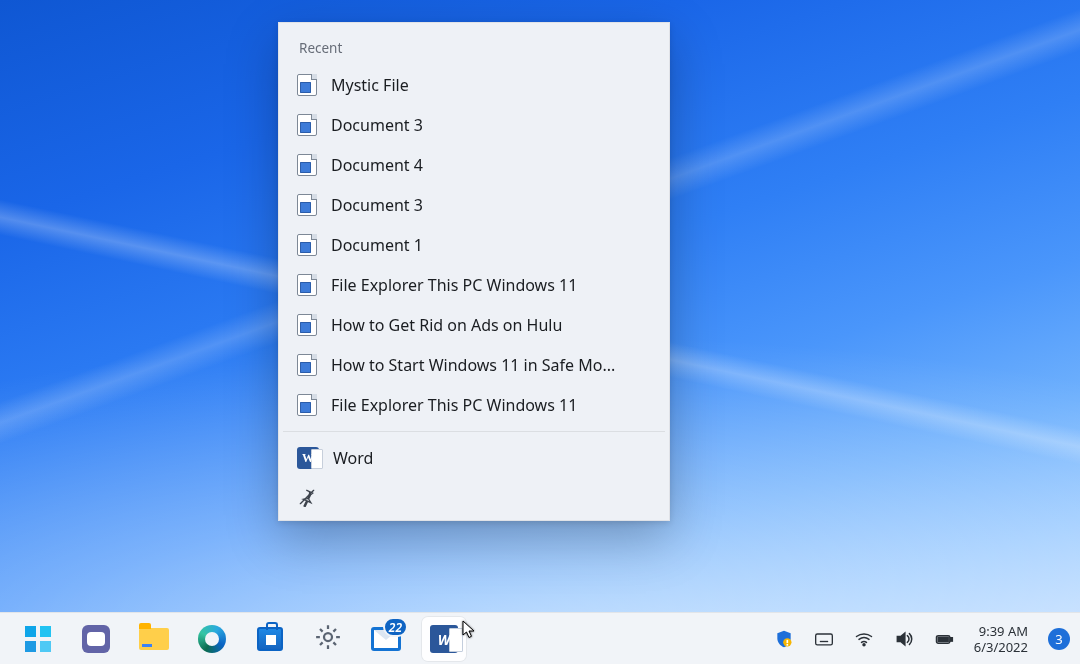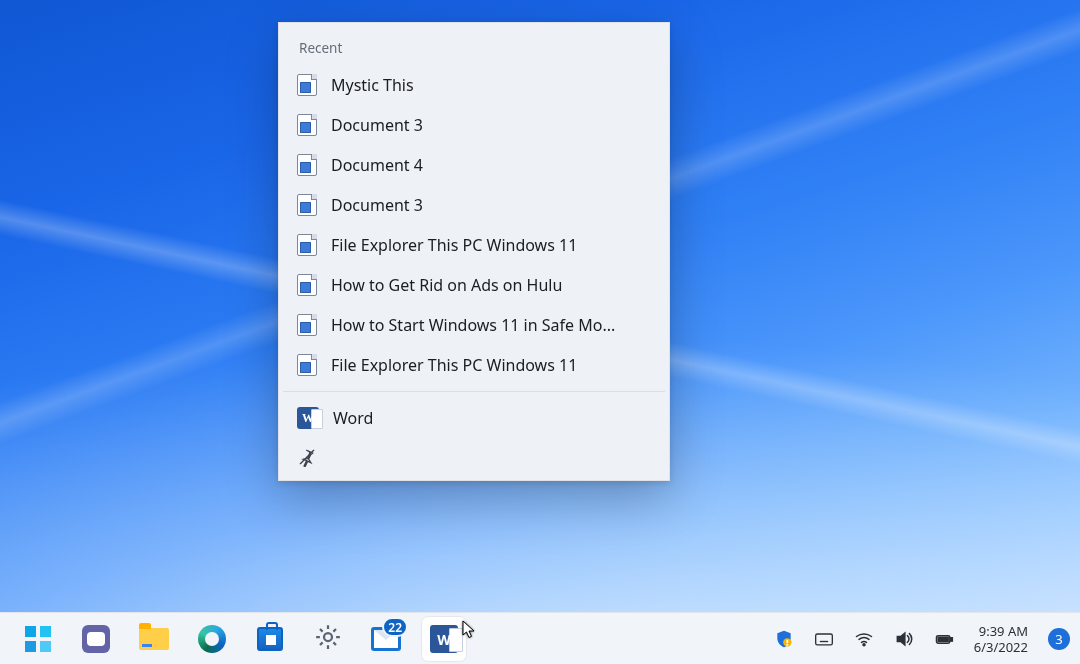--- a/index.html
+++ b/index.html
@@ -66,21 +66,21 @@
   .unpin-icon svg { width:20px; height:20px; display:block; }
 
   
   .taskbar {
     position: absolute; left:0; bottom:0; width:100%; height:52px;
     background: #f1f4f8;
     border-top: 1px solid rgba(0,0,0,0.06);
     display:flex; align-items:center;
   }
   .tb-center { position:absolute; left:16px; top:0; height:52px; display:flex; align-items:center; gap:14px; }
-  .tb-icon-btn { width:44px; height:44px; display:flex; align-items:center; justify-content:center; border-radius:6px; position:relative; }
+  .tb-icon-btn { width:44px; height:44px; display:flex; align-items:center; justify-content:center; border-radius:6px; position:relative;font-style:italic; }
   .tb-icon-btn.active { background: rgba(255,255,255,0.9); box-shadow: 0 0 0 1px rgba(0,0,0,0.05); }
   .tb-icon-btn svg, .tb-icon-btn .glyph { width:28px; height:28px; }
   .badge {
     position:absolute; top:0; right:0; min-width:20px; height:20px; padding:0 4px;
     background:#0f64c3; color:#fff; font-size:12px; font-weight:600;
     border-radius:10px; display:flex; align-items:center; justify-content:center;
     border:2px solid #f1f4f8;
   }
   .tb-right {
     position:absolute; right:10px; top:0; height:52px;
@@ -124,39 +124,45 @@
 
 <div class="desktop">
 
   <div class="jumplist">
     <div class="jl-header">Recent</div>
 
     <div class="jl-item">
       <span class="doc-icon">
           <span class="fold"></span>
         </span>
-      <span>Mystic This</span>
+      <span>Mystic File</span>
     </div>
     <div class="jl-item">
       <span class="doc-icon">
           <span class="fold"></span>
         </span>
       <span>Document 3</span>
     </div>
     <div class="jl-item">
       <span class="doc-icon">
           <span class="fold"></span>
         </span>
       <span>Document 4</span>
     </div>
     <div class="jl-item">
       <span class="doc-icon">
           <span class="fold"></span>
         </span>
       <span>Document 3</span>
+    </div>
+    <div class="jl-item">
+      <span class="doc-icon">
+          <span class="fold"></span>
+        </span>
+      <span>Document 1</span>
     </div>
     <div class="jl-item">
       <span class="doc-icon">
           <span class="fold"></span>
         </span>
       <span>File Explorer This PC Windows 11</span>
     </div>
     <div class="jl-item">
       <span class="doc-icon">
           <span class="fold"></span>

